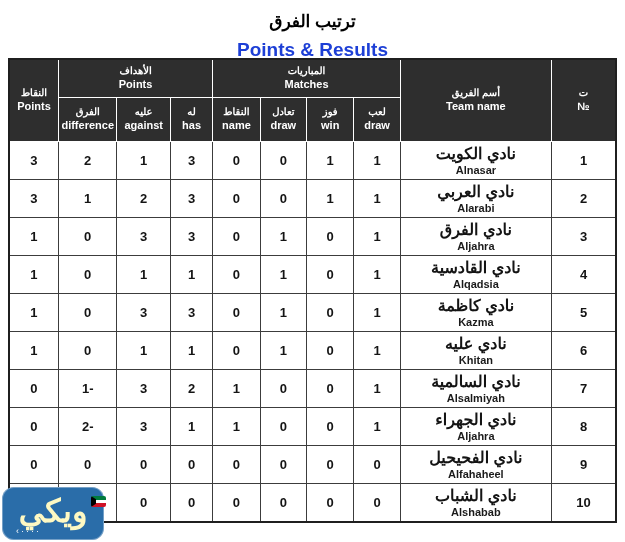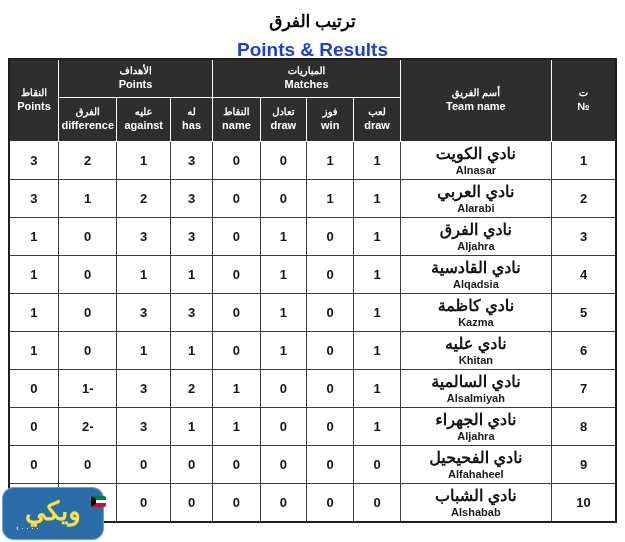--- a/index.html
+++ b/index.html
@@ -62,21 +62,21 @@
     position:absolute;left:2px;top:487px;
     width:102px;height:53px;
     background:#2a6da9;
     border-radius:12px;
     box-shadow:0 0 0 1px rgba(255,255,255,.35) inset;
     display:flex;flex-direction:column;
     align-items:center;justify-content:center;
     z-index:5;
   }
   .wm-text{
-    color:#fde047;font-weight:bold;font-size:26px;
+    color:#fef9c3;font-weight:bold;font-size:32px;
     line-height:1;direction:rtl;
     position:relative;
   }
   .wm-flag{
     position:absolute;right:-2px;top:9px;
     width:15px;height:11px;border-radius:2px;
     background:linear-gradient(#007a3d 0 33%, #ffffff 33% 66%, #ce1126 66% 100%);
     overflow:hidden;
   }
   .wm-flag::before{

